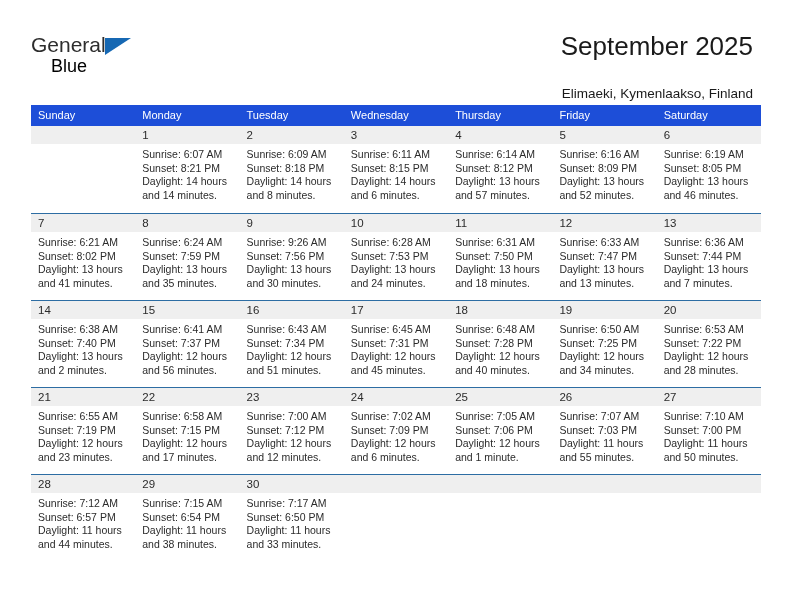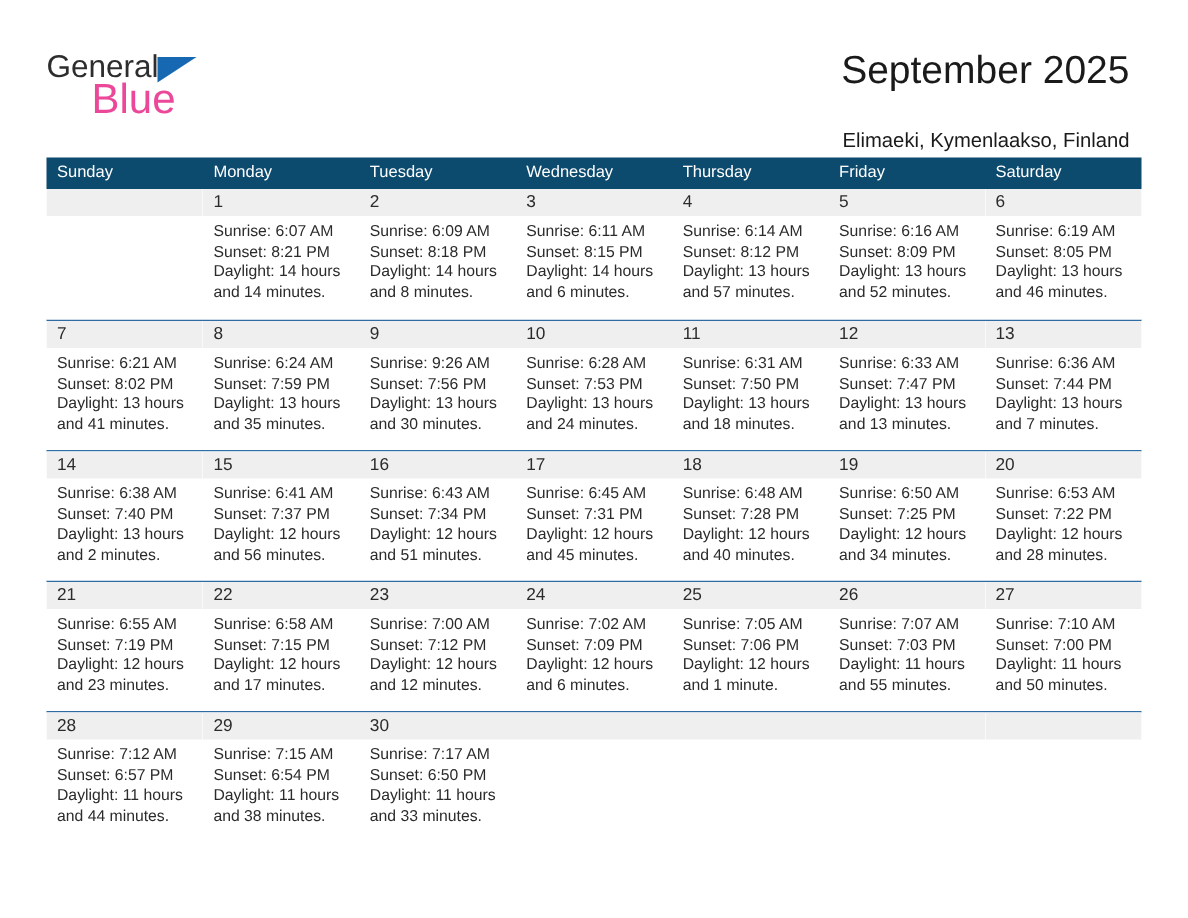--- a/index.html
+++ b/index.html
@@ -50,24 +50,24 @@
     position: absolute;
     left: 74px;
     top: 5px;
     width: 0;
     height: 0;
     border-left: 26px solid #1668b3;
     border-bottom: 17px solid transparent;
   }
   .logo-blue {
     position: absolute;
-    left: 30px;
+    left: 20px;
     top: 21px;
-    font-size: 28px;
-    color: #ec4899;
+    font-size: 18px;
+    color: #000000;
     line-height: 24px;
   }
 
   .title-block {
     position: absolute;
     right: 39px;
     top: 30px;
     text-align: right;
   }
   .title {
@@ -87,21 +87,21 @@
 
   
   .calendar {
     position: absolute;
     left: 31px;
     top: 105px;
     width: 730px;
   }
   .cal-head {
     display: flex;
-    background: #0c4a6e;
+    background: #1d4ed8;
     height: 21px;
   }
   .cal-head .hcell {
     flex: 1 1 0;
     box-sizing: border-box;
     padding-left: 7px;
     color: #ffffff;
     font-size: 11px;
     line-height: 21px;
     white-space: nowrap;

